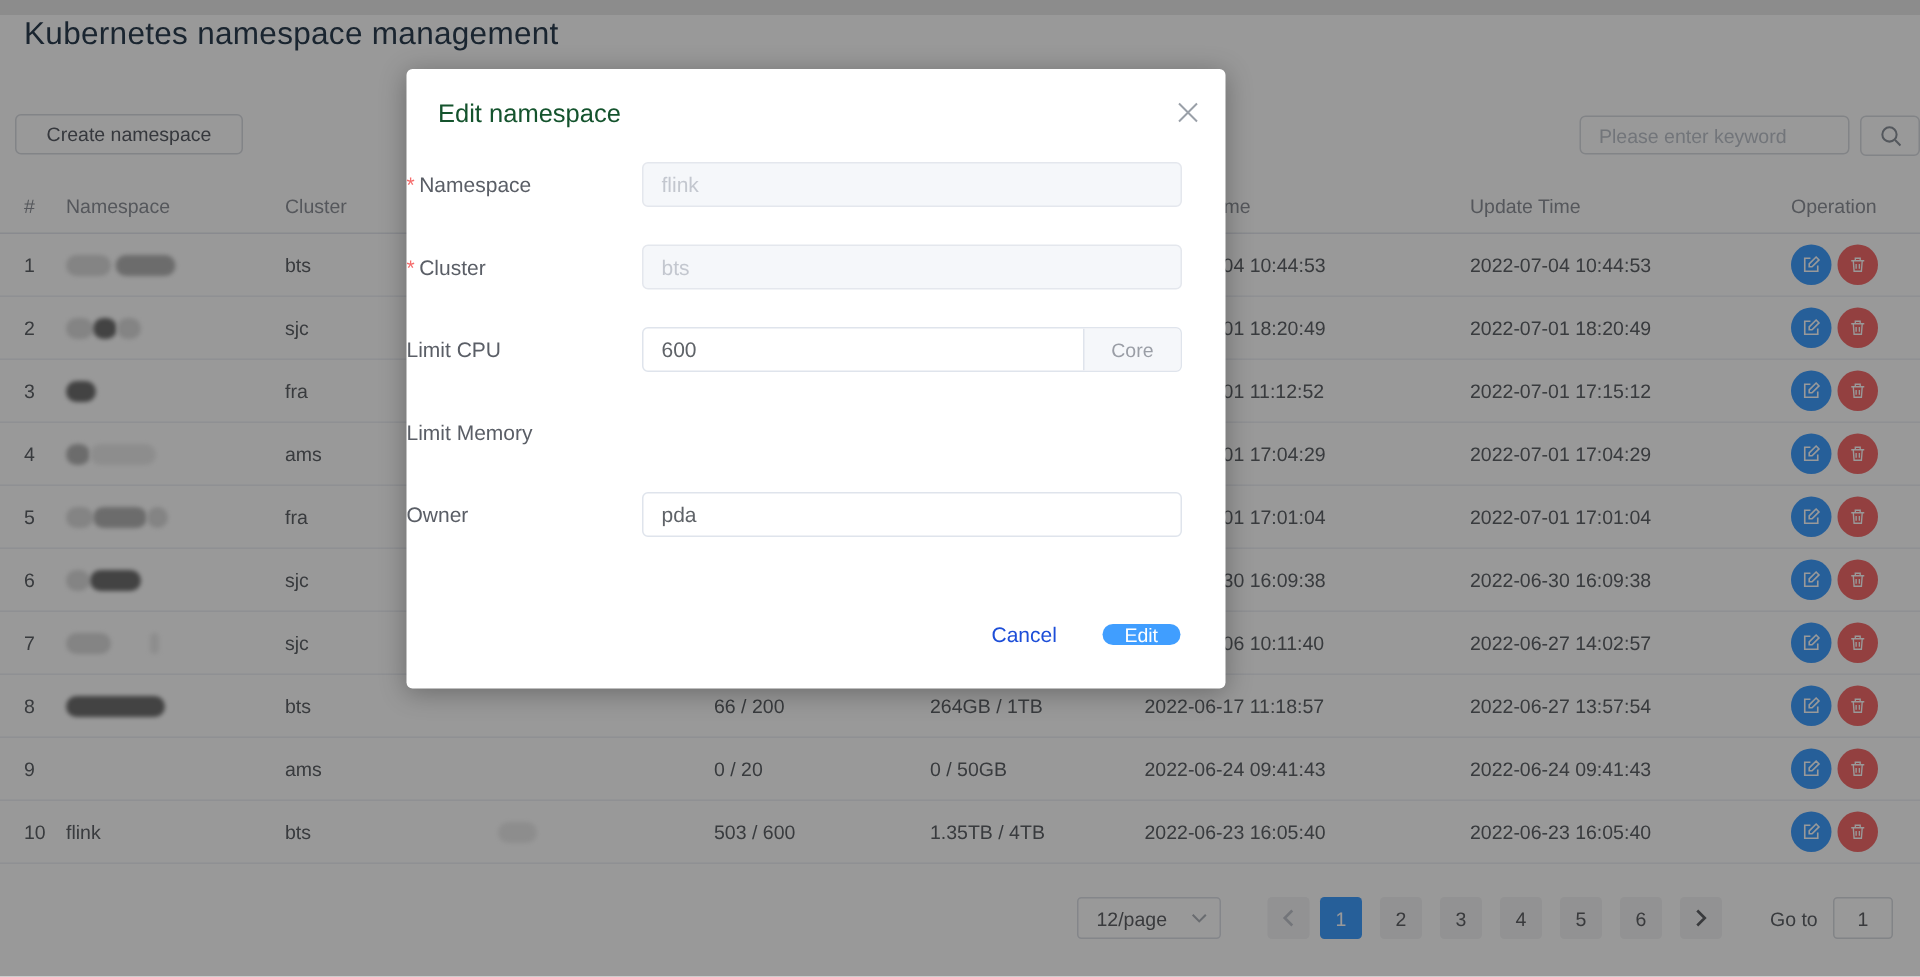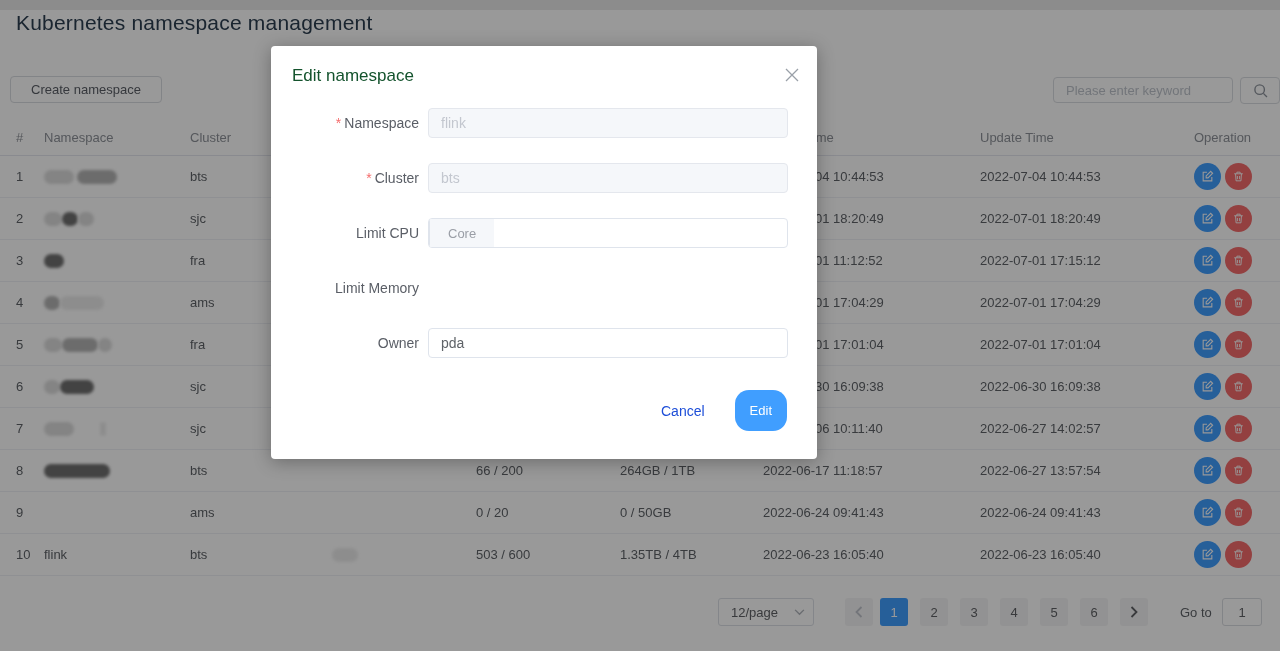--- a/index.html
+++ b/index.html
@@ -63,32 +63,32 @@
 
   
   .overlay { position:absolute; inset:0; background:rgba(0,0,0,0.40); z-index:10; }
   .modal { position:absolute; left:271px; top:46px; width:546px; height:413px; background:#fff; border-radius:4px;
     box-shadow:0 3px 18px rgba(0,0,0,.3); z-index:20; }
   .modal-title { position:absolute; left:21px; top:20px; font-size:17px; font-weight:500; color:#14532d; }
   .modal-close { position:absolute; right:13px; top:17px; width:24px; height:24px; background:none; border:none; cursor:pointer;
     display:flex; align-items:center; justify-content:center; }
   .modal-form { position:absolute; top:62px; left:0; right:0; }
   .form-row { display:flex; align-items:center; height:30px; margin-bottom:25px; }
-  .form-label { width:148px; text-align:right; font-size:14px; color:#5a5e66; flex:0 0 148px; }
+  .form-label { width:148px; font-size:14px; color:#5a5e66; flex:0 0 148px; }
   .req { color:#f56c6c; margin-right:3px; }
   .input-wrap { width:360px; height:30px; margin-left:9px; display:flex; border:1px solid #dfe4ec; border-radius:4px; overflow:hidden; background:#fff; }
   .f-input { flex:1; min-width:0; border:none; outline:none; padding:0 12px; font-size:14px; color:#5f6368; font-family:inherit; background:transparent; }
   .input-wrap.disabled { background:#f5f7fa; border-color:#e4e7ed; }
   .input-wrap.disabled .f-input { color:#c3c7cf; }
   .append { background:#f5f7fa; border-left:1px solid #dfe4ec; color:#9a9ea6; font-size:13px;
     display:flex; align-items:center; padding:0 18px; }
   .append:empty { display:none; }
   .modal-footer { position:absolute; right:30px; bottom:28px; display:flex; align-items:center; gap:30px; }
   .cancel-btn { background:none; border:none; color:#1d4ed8; font-size:14px; cursor:pointer; font-family:inherit; }
-  .submit-btn { height:41px; padding:0 15px; border:none; border-radius:14px; background:#409eff; color:#fff;
+  .submit-btn { height:14px; padding:0 15px; border:none; border-radius:14px; background:#409eff; color:#fff;
     font-size:13px; cursor:pointer; font-family:inherit; }
 </style>
 </head>
 <body>
 
 <div class="stage">
   <div class="page-card"></div>
 
   <div class="page-title">Kubernetes namespace management</div>
 
@@ -486,20 +486,21 @@
             <input class="f-input" disabled="" value="bts" style="">
 
           </div>
         </div>
 
         <div class="form-row">
           <div class="form-label">
             <span>Limit CPU</span>
           </div>
           <div class="input-wrap">
+            <input class="f-input" value="600" style="">
             <span class="append">Core</span>
           </div>
         </div>
 
         <div class="form-row">
           <div class="form-label">
             <span>Limit Memory</span>
           </div>
         </div>
 

